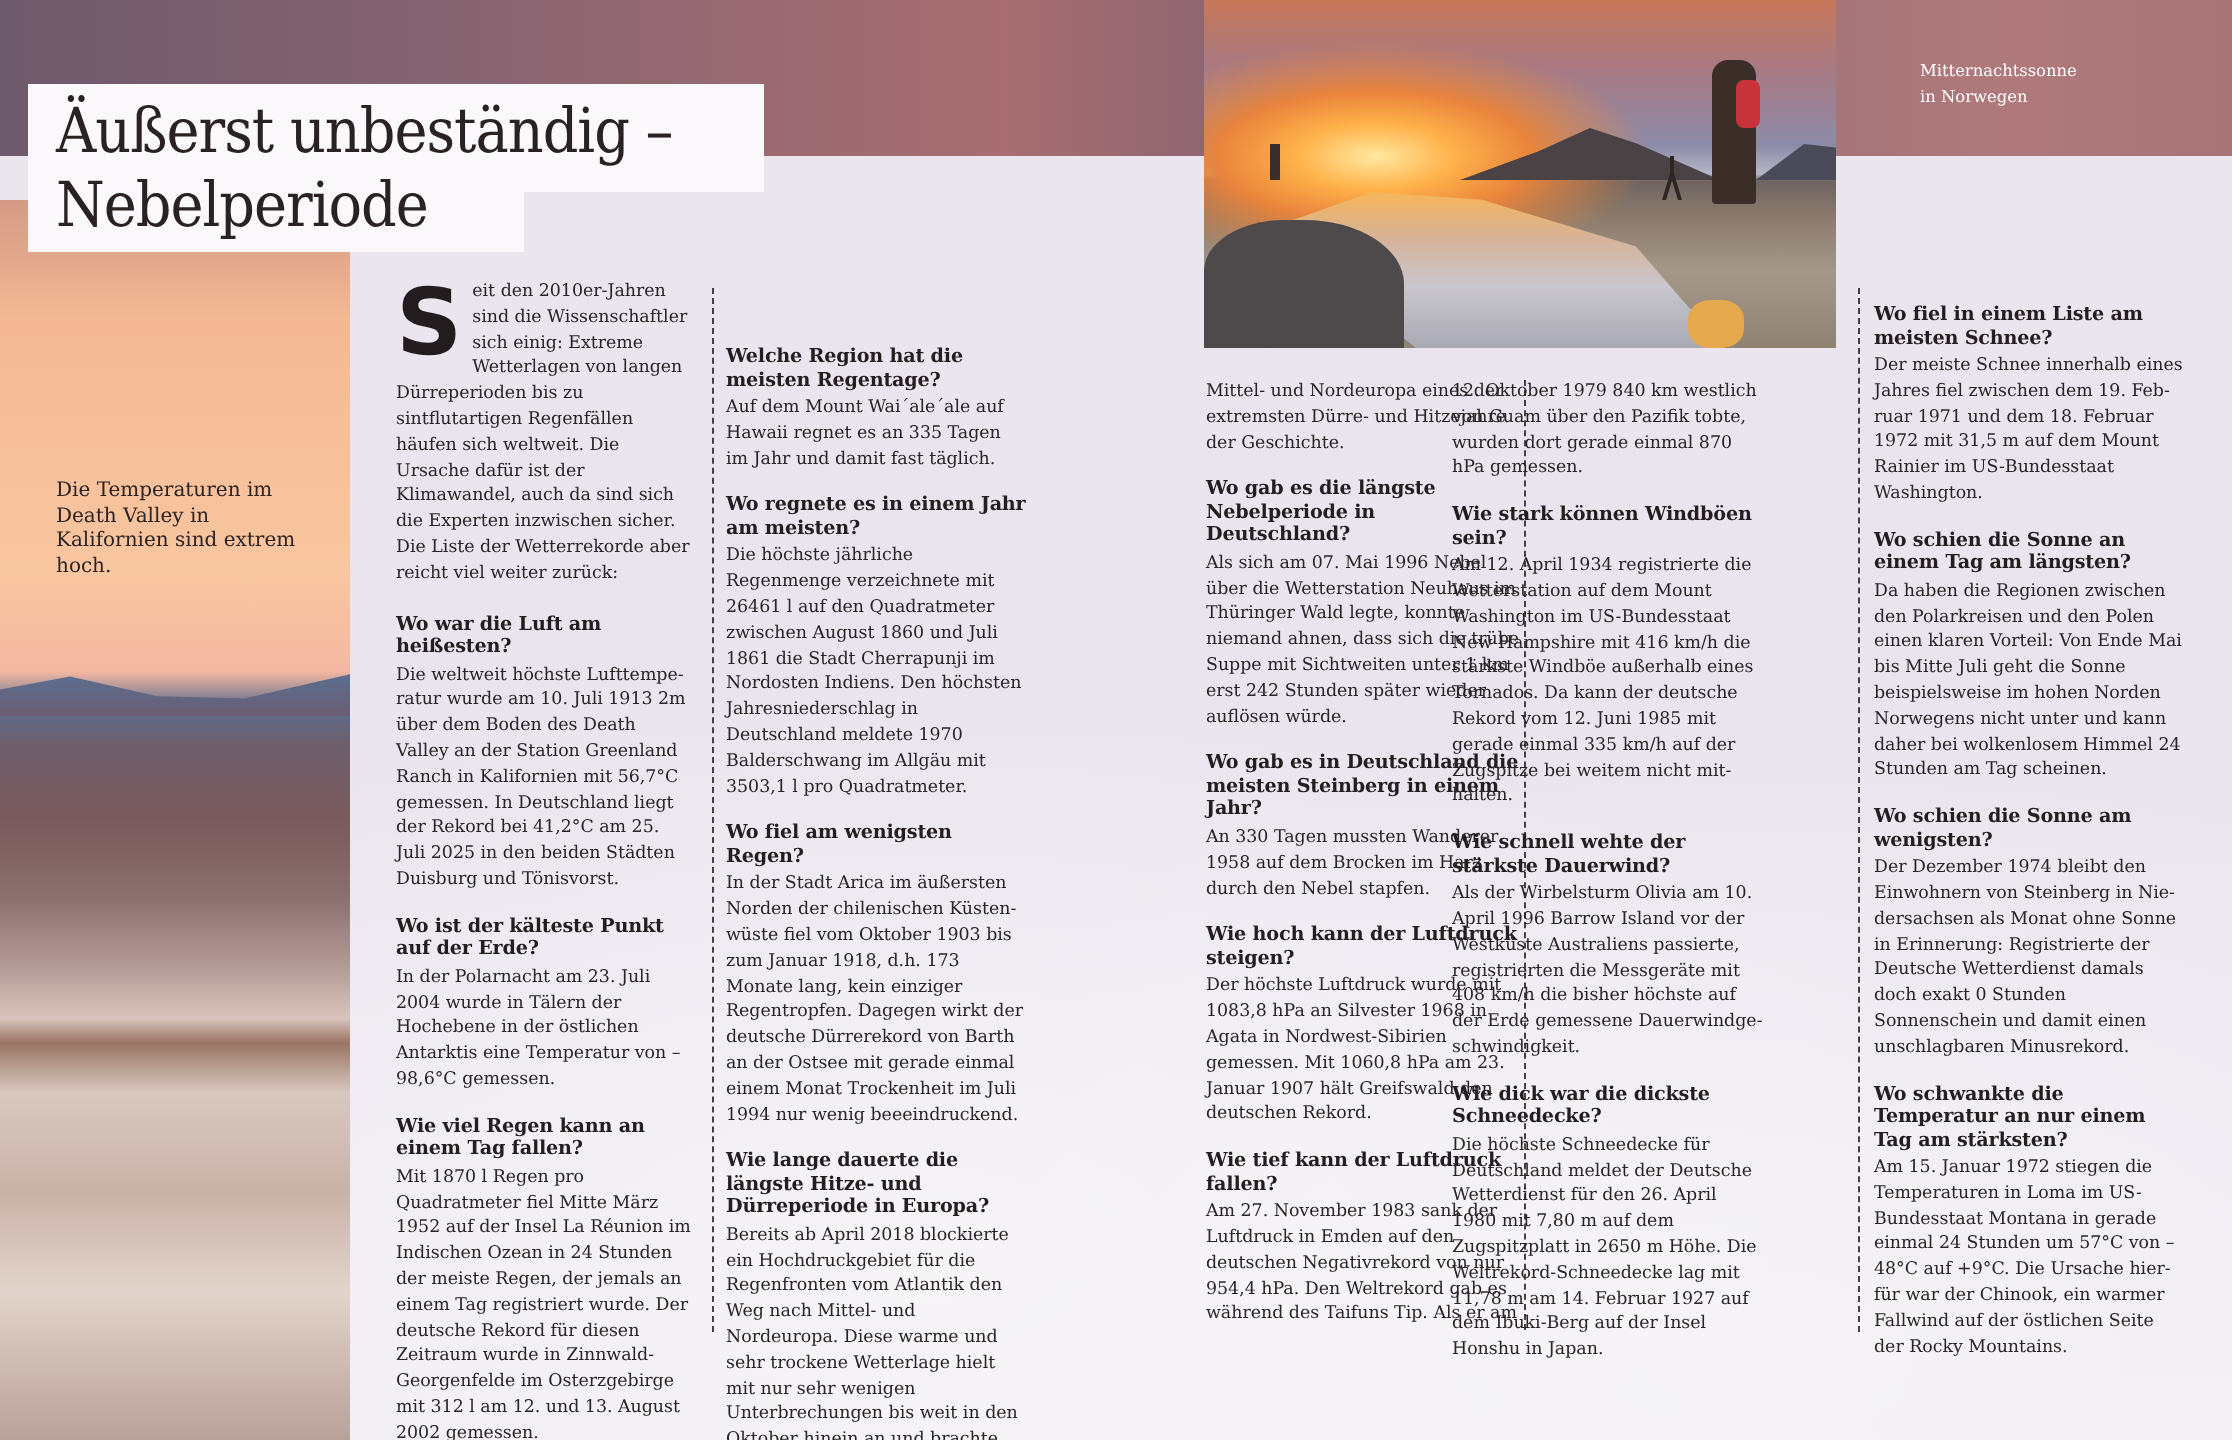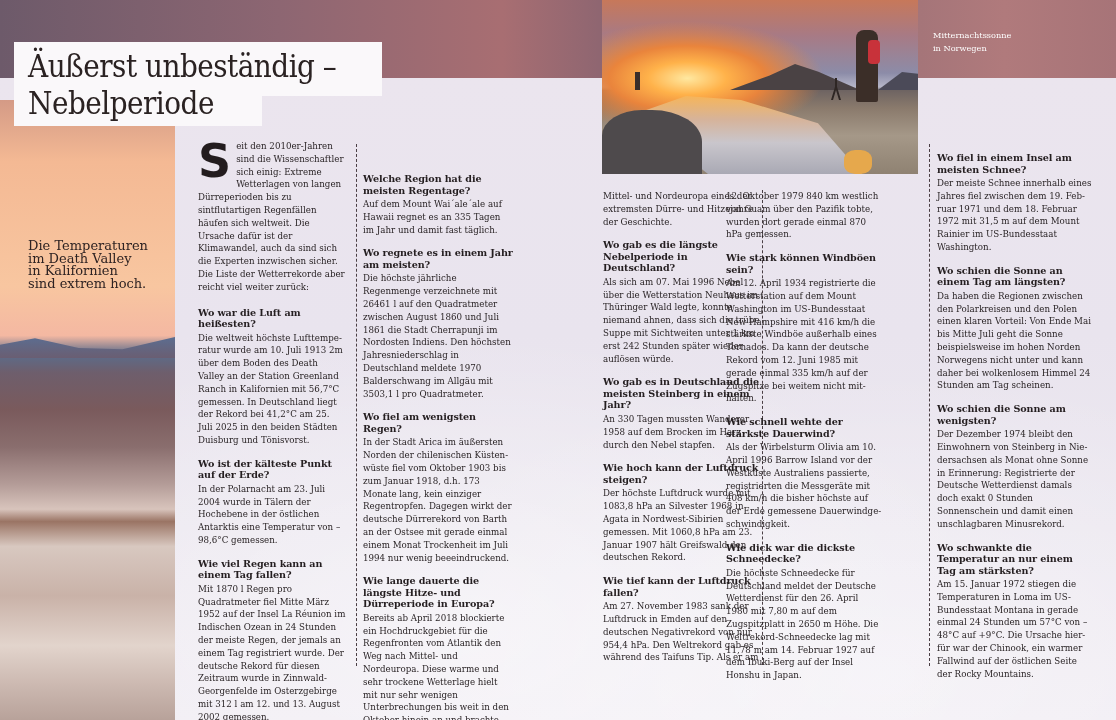--- a/index.html
+++ b/index.html
@@ -33,21 +33,21 @@
       #b49c98 62%, #d8c4bc 66%, #9a7464 68%, #d8c8c0 72%,
       #c9b2a8 80%, #e2d4cc 88%, #cdbab2 94%, #b8a29a 100%);
   }
   .left-photo .ridge {
     position: absolute; left: 0; width: 175px; height: 22px; top: 236px;
     background: linear-gradient(180deg, #5b6e92, #6a5e72);
     clip-path: polygon(0 40%, 20% 10%, 45% 55%, 70% 60%, 100% 5%, 100% 100%, 0 100%);
   }
   .caption-left {
     position: absolute; left: 28px; top: 240px; width: 120px;
-    font-family: "DejaVu Serif", serif; font-size: 13px; line-height: 12.5px; color: #2d2222;
+    font-family: "DejaVu Serif", serif; font-size: 10px; line-height: 12.5px; color: #2d2222;
   }
   .photo-top {
     position: absolute; left: 602px; top: 0; width: 316px; height: 174px;
     background:
       radial-gradient(ellipse at 27% 45%, #ffe8a0 0%, #ffb24a 12%, #e9843c 24%, transparent 42%),
       linear-gradient(180deg, #c7785a 0%, #a87a84 20%, #8c8ca8 42%, #b6b6c8 50%, #6e6462 52%, #8a7a6c 62%, #a59888 78%, #8f8272 100%);
     overflow: hidden;
   }
   .photo-top .mountain {
     position: absolute; left: 128px; top: 64px; width: 130px; height: 26px;
@@ -79,21 +79,21 @@
     position: absolute; left: 33px; top: 72px; width: 5px; height: 18px; background: #3a2e2a;
   }
   .photo-top .tripod {
     position: absolute; left: 229px; top: 78px; width: 10px; height: 22px;
     background: #2e2624; clip-path: polygon(40% 0, 60% 0, 60% 40%, 100% 100%, 80% 100%, 50% 55%, 20% 100%, 0 100%, 40% 40%);
   }
   .photo-top .yellow-rock {
     position: absolute; left: 242px; top: 150px; width: 28px; height: 24px; background: #e6a84c; border-radius: 40%;
   }
   .caption-right {
-    position: absolute; left: 933px; top: 29px; width: 120px;
+    position: absolute; left: 960px; top: 29px; width: 120px;
     font-size: 8.2px; line-height: 12.5px; color: #ffffff;
   }
   .title-box1 {
     position: absolute; left: 14px; top: 42px; width: 368px; height: 54px; background: #faf8fa;
   }
   .title-box2 {
     position: absolute; left: 14px; top: 86px; width: 248px; height: 40px; background: #faf8fa;
   }
   .title {
     position: absolute; left: 28px; top: 48px; width: 360px;
@@ -194,21 +194,21 @@
   <h3>Wie stark können Windböen sein?</h3>
   <p>Am 12. April 1934 registrierte die Wetterstation auf dem Mount Washington im US-Bundesstaat New Hampshire mit 416 km/h die stärkste Windböe außerhalb eines Tornados. Da kann der deutsche Rekord vom 12. Juni 1985 mit gerade einmal 335 km/h auf der Zugspitze bei weitem nicht mit­halten.</p>
   <h3>Wie schnell wehte der stärkste Dauerwind?</h3>
   <p>Als der Wirbelsturm Olivia am 10. April 1996 Barrow Island vor der Westküste Australiens passierte, registrierten die Messgeräte mit 408 km/h die bisher höchste auf der Erde gemessene Dauerwindge­schwindigkeit.</p>
   <h3>Wie dick war die dickste Schneedecke?</h3>
   <p>Die höchste Schneedecke für Deutschland meldet der Deutsche Wetterdienst für den 26. April 1980 mit 7,80 m auf dem Zugspitzplatt in 2650 m Höhe. Die Weltrekord-Schneedecke lag mit 11,78 m am 14. Februar 1927 auf dem Ibuki-Berg auf der Insel Honshu in Japan.</p>
 </div>
 <div class="divider" style="left:929px; top:144px; height:522px;"></div>
 
 <div class="col" style="left:937px; top:152px; width:156px;">
-  <h3>Wo fiel in einem Insel am meisten Schnee?</h3>
+  <h3>Wo fiel in einem Liste am meisten Schnee?</h3>
   <p>Der meiste Schnee innerhalb eines Jahres fiel zwischen dem 19. Feb­ruar 1971 und dem 18. Februar 1972 mit 31,5 m auf dem Mount Rainier im US-Bundesstaat Washington.</p>
   <h3>Wo schien die Sonne an einem Tag am längsten?</h3>
   <p>Da haben die Regionen zwischen den Polarkreisen und den Polen einen klaren Vorteil: Von Ende Mai bis Mitte Juli geht die Sonne beispielsweise im hohen Norden Norwegens nicht unter und kann daher bei wolkenlosem Himmel 24 Stunden am Tag scheinen.</p>
   <h3>Wo schien die Sonne am wenigsten?</h3>
   <p>Der Dezember 1974 bleibt den Einwohnern von Steinberg in Nie­dersachsen als Monat ohne Sonne in Erinnerung: Registrierte der Deutsche Wetterdienst damals doch exakt 0 Stunden Sonnenschein und damit einen unschlagbaren Minus­rekord.</p>
   <h3>Wo schwankte die Temperatur an nur einem Tag am stärksten?</h3>
   <p>Am 15. Januar 1972 stiegen die Temperaturen in Loma im US-Bundesstaat Montana in gerade einmal 24 Stunden um 57°C von –48°C auf +9°C. Die Ursache hier­für war der Chinook, ein warmer Fallwind auf der östlichen Seite der Rocky Mountains.</p>
 </div>
 
 </body></html>

